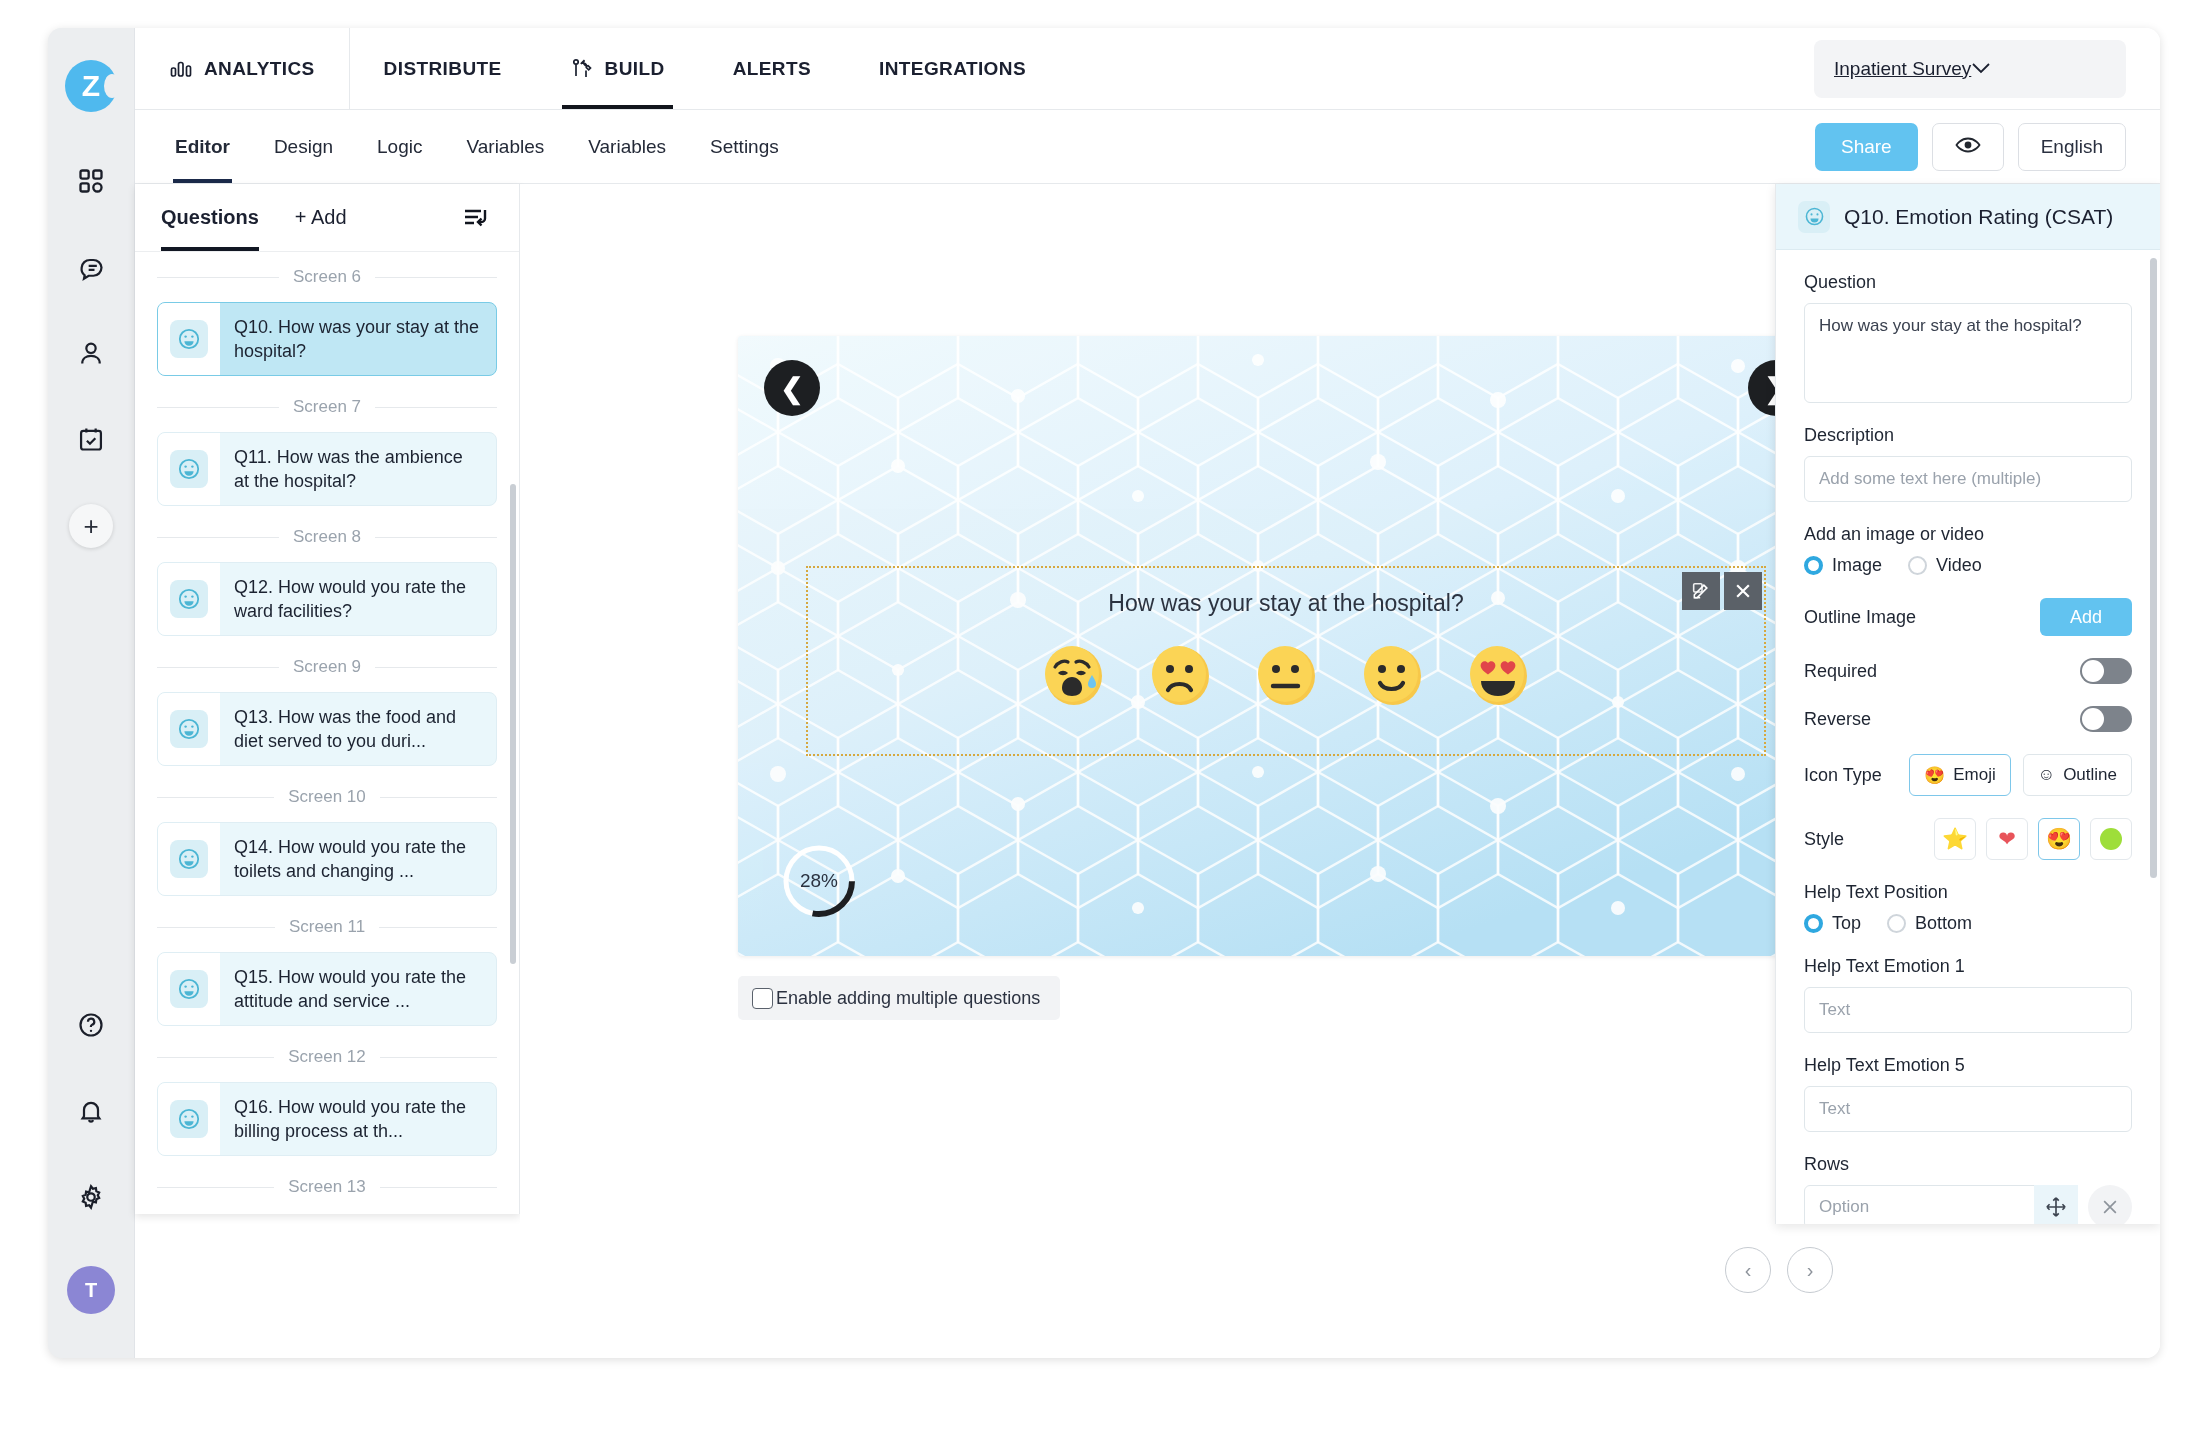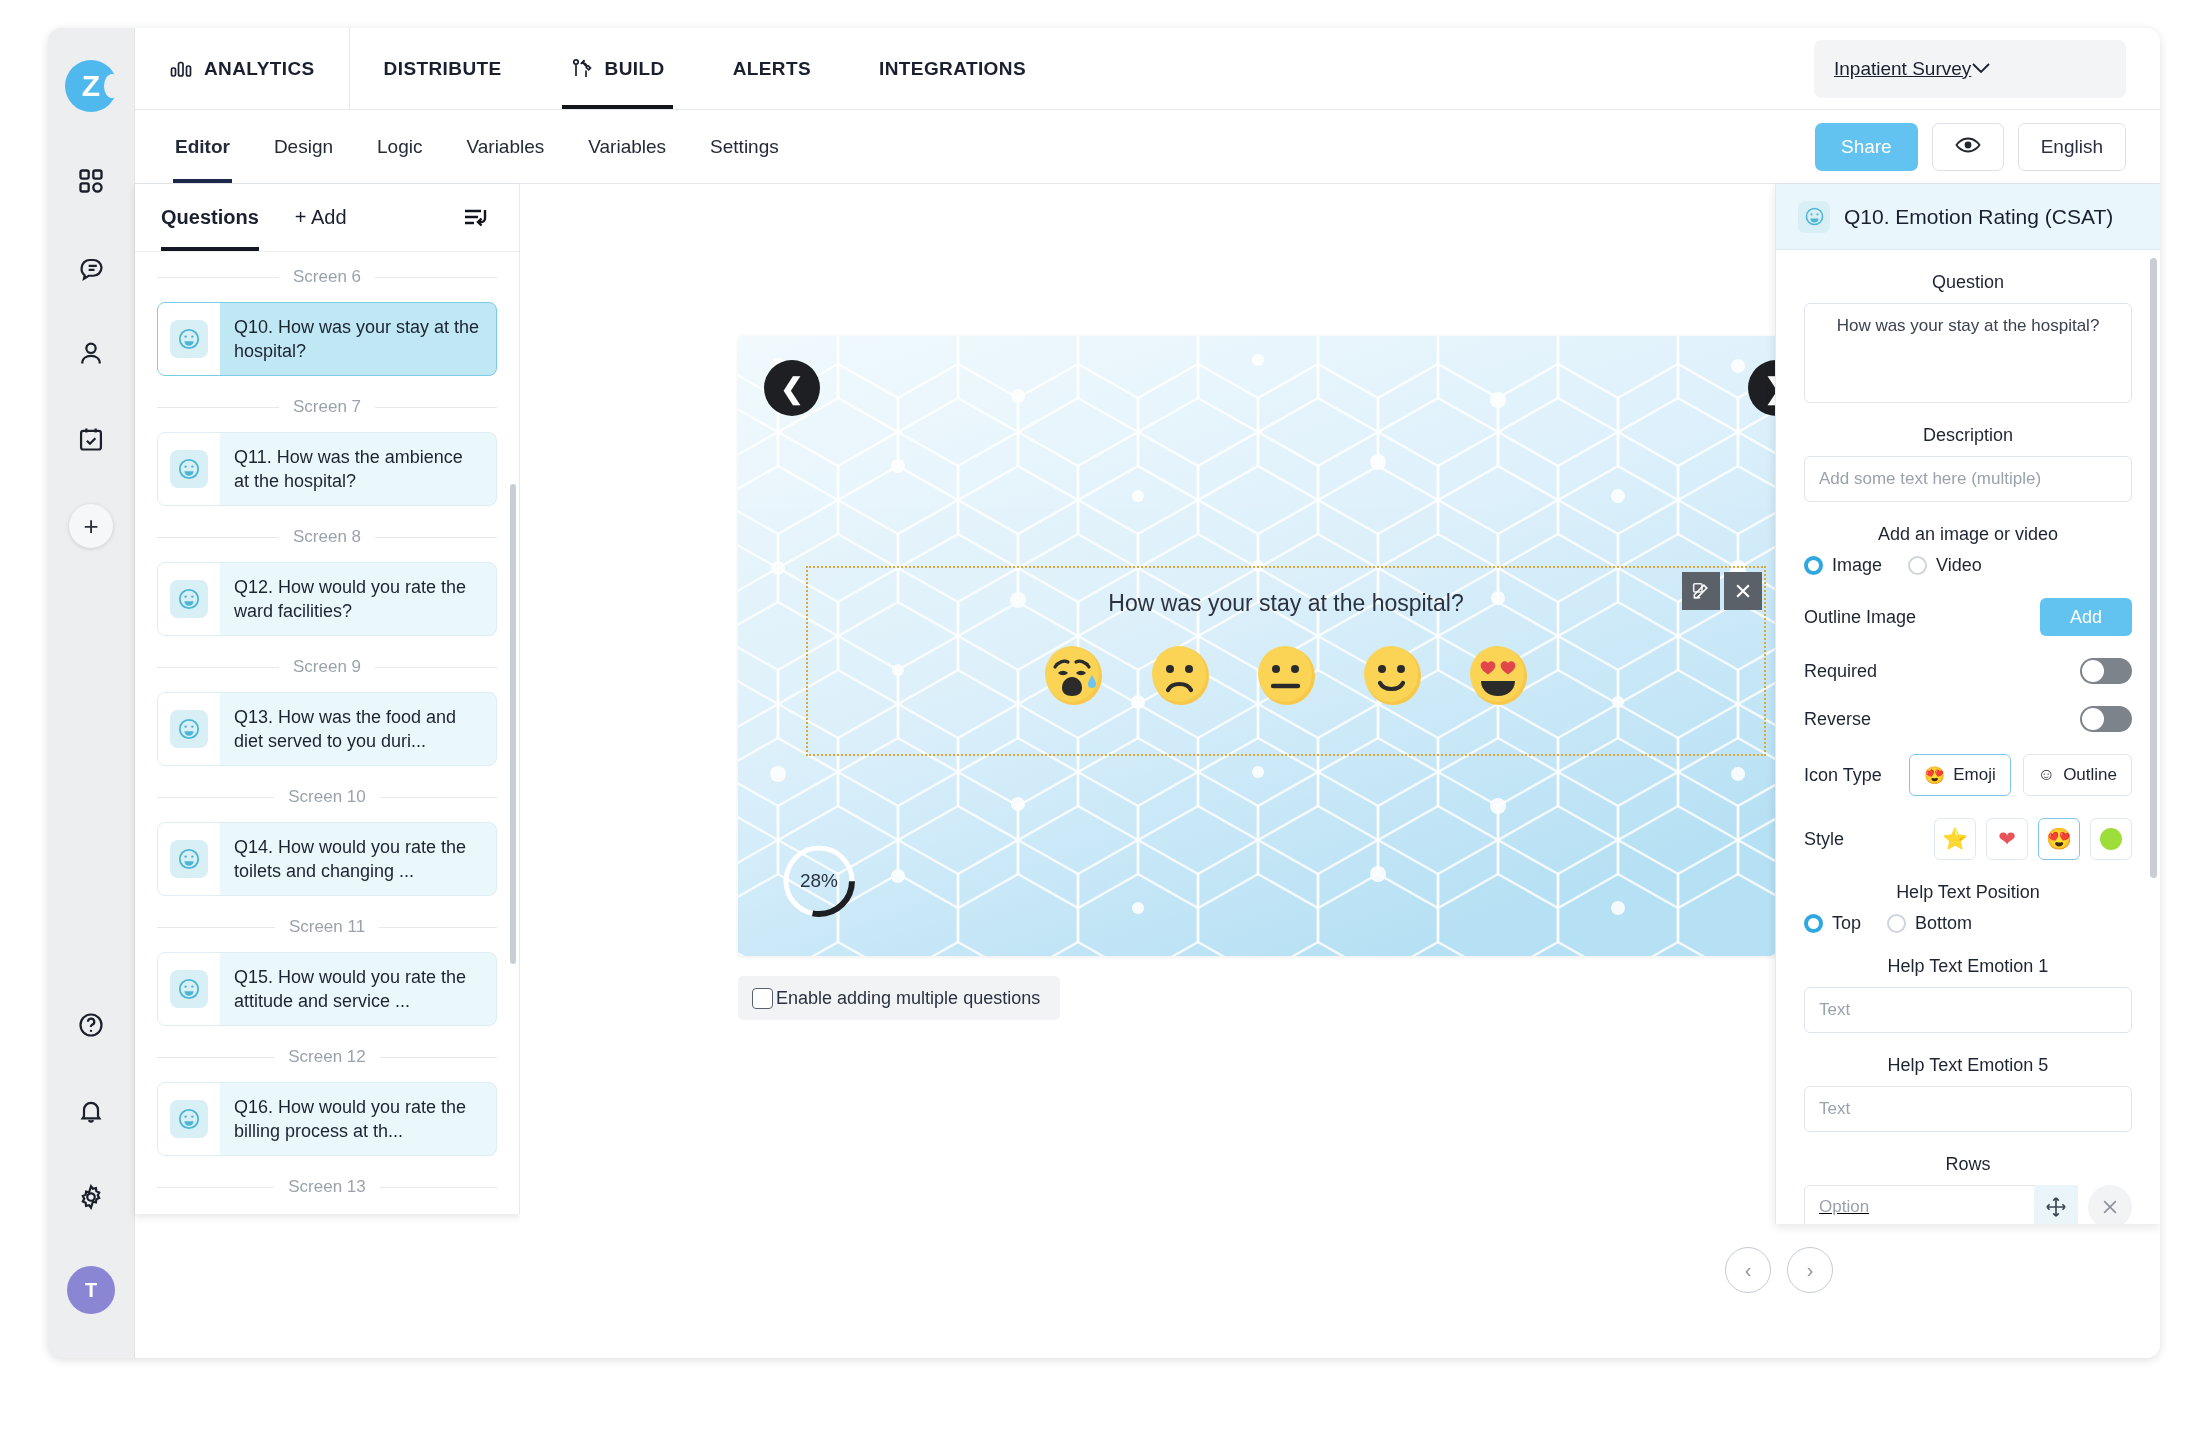--- a/index.html
+++ b/index.html
@@ -353,21 +353,20 @@
   
   .props {
     width: 385px; flex: 0 0 385px;
     background: #fff;
     border-left: 1px solid #e6e9ec;
     position: relative;
     height: 1040px;
     box-shadow: 0 3px 10px rgba(0,0,0,.10);
     display: flex; flex-direction: column;
     overflow: hidden;
-    text-align: center;
   }
   .props-head {
     height: 66px; flex: 0 0 66px;
     background: #e9f6fb;
     display: flex; align-items: center; gap: 14px;
     padding: 0 22px;
     border-bottom: 1px solid #dcebf1;
   }
   .props-head .badge {
     width: 32px; height: 32px; border-radius: 7px;
@@ -434,21 +433,21 @@
   .seg.on { border-color: #7ec7ea; }
   .style-group { display: flex; gap: 10px; }
   .style-cell {
     width: 42px; height: 42px;
     border: 1px solid #e3e8ec; border-radius: 6px;
     display: flex; align-items: center; justify-content: center;
     font-size: 21px; background:#fff;
   }
   .style-cell.on { border-color: #7ec7ea; }
   .rows-row {
-    display: flex; align-items: center; gap: 10px; text-decoration: underline;
+    display: flex; align-items: center; gap: 10px;
   }
   .rows-input {
     flex: 1 1 auto;
     border: 1px solid #dfe6ea; border-radius: 6px;
     height: 44px; padding: 0 14px;
     display: flex; align-items: center; justify-content: space-between;
     font-size: 17px; color: #9aa2ac;
   }
   .rows-move {
     width: 44px; height: 44px; margin-left:-44px;

